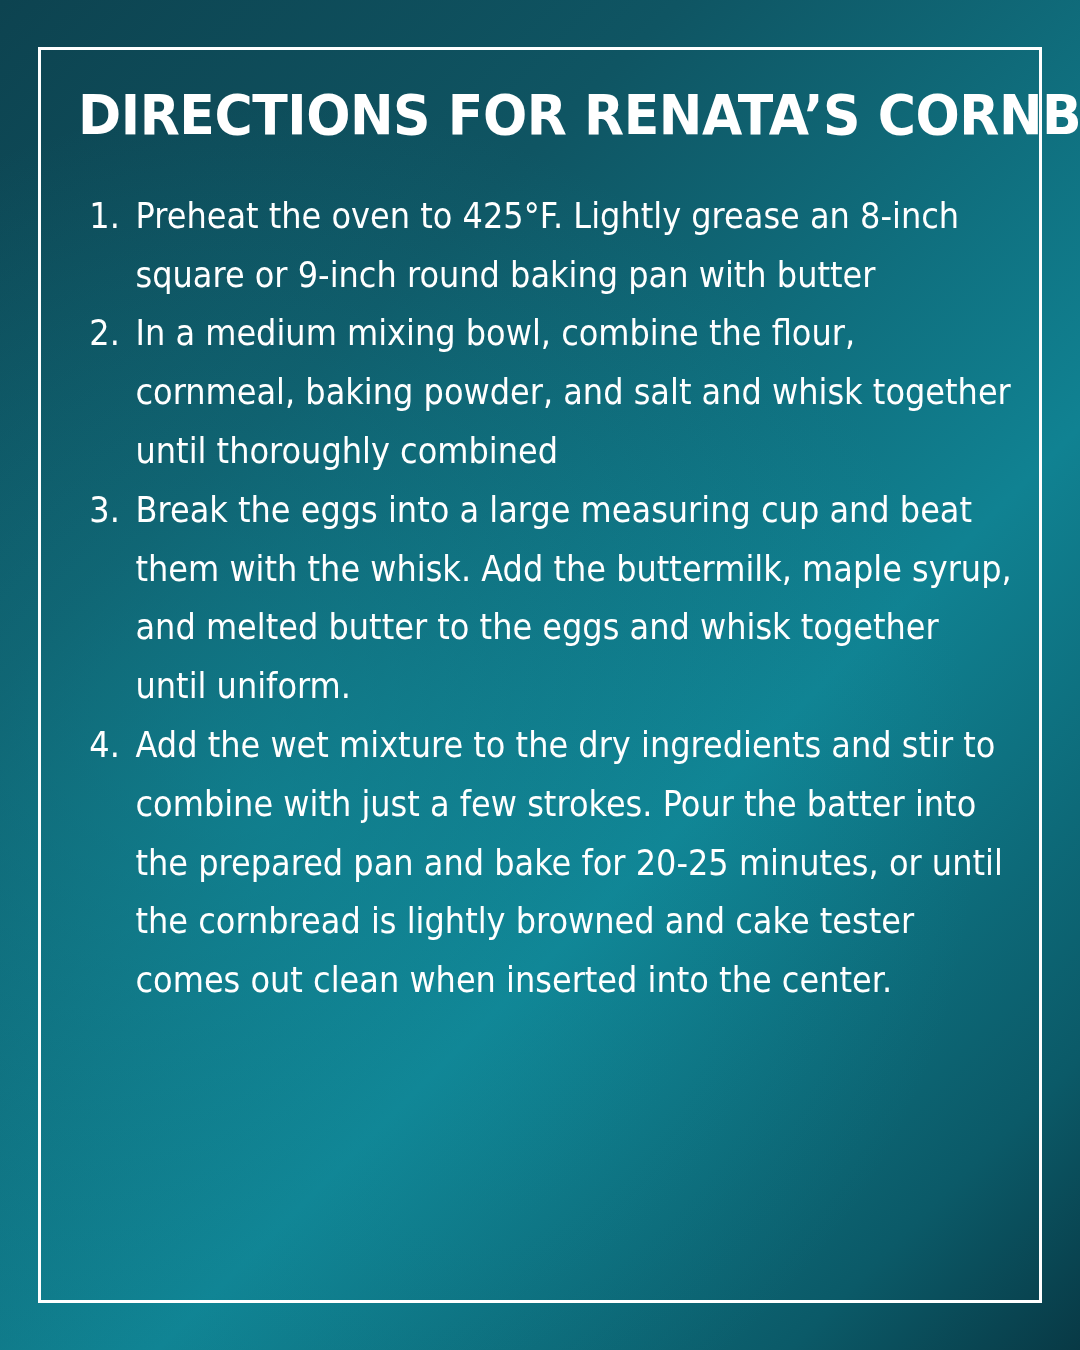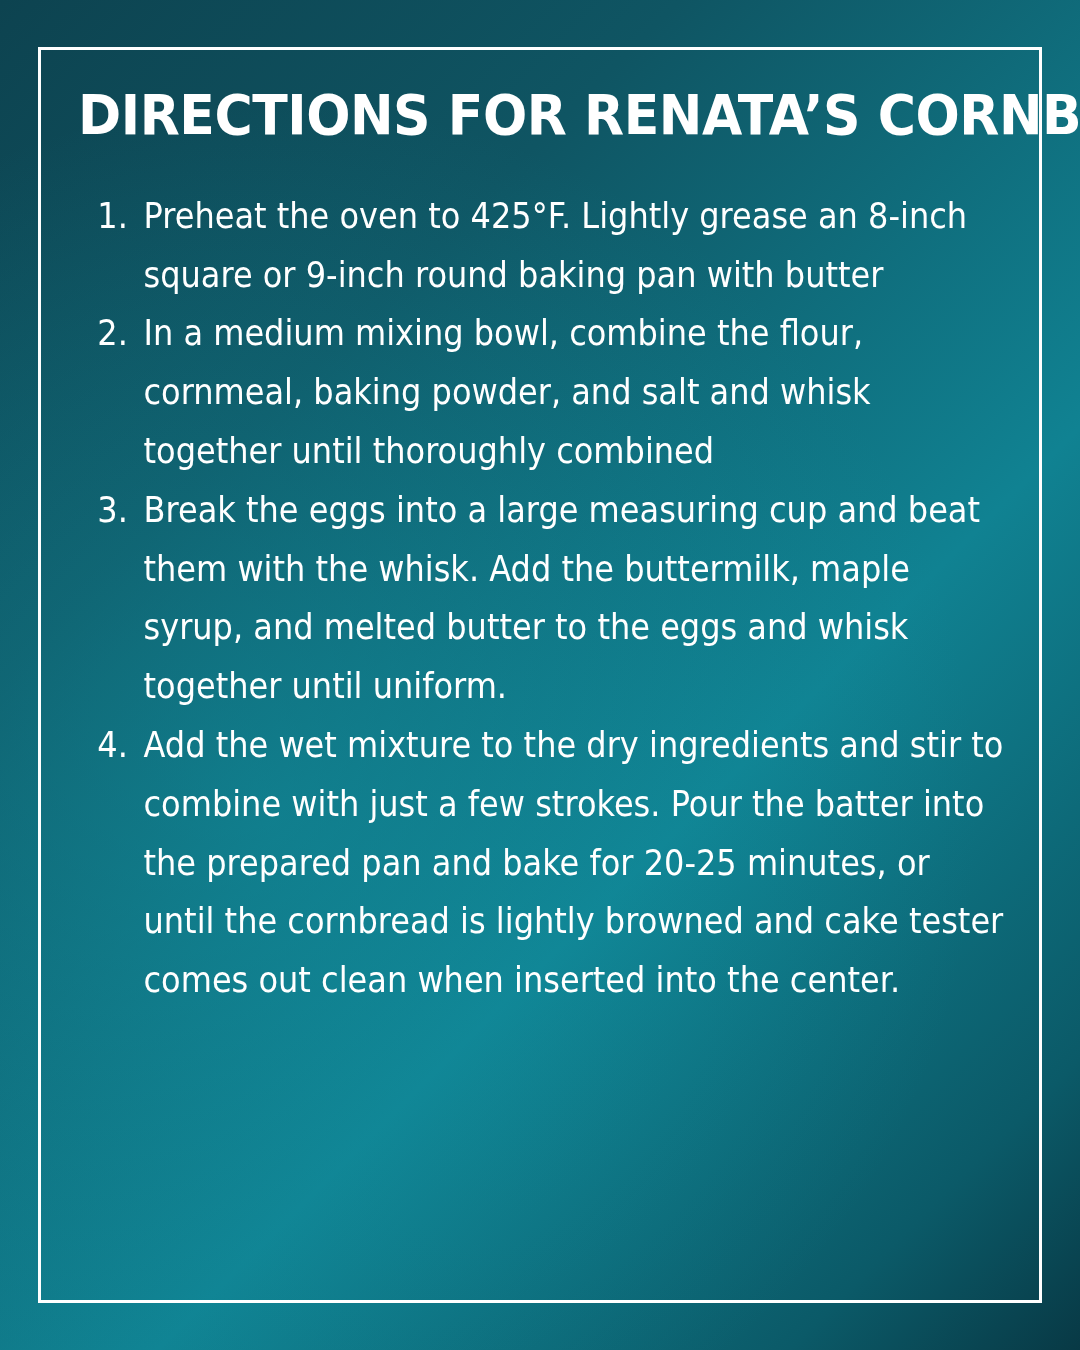--- a/index.html
+++ b/index.html
@@ -49,21 +49,21 @@
     font-size: 56px;
     line-height: 1.05;
     letter-spacing: -0.5px;
     color: #ffffff;
     margin: 0 0 42px 0;
     transform: scaleX(0.93);
     transform-origin: left center;
     white-space: nowrap;
   }
   ol.steps {
-    margin: 8px;
+    margin: 0;
     padding: 0 0 0 52px;
     list-style: decimal;
     color: #ffffff;
   }
   ol.steps > li {
     font-family: "DejaVu Sans", sans-serif;
     font-size: 35px;
     line-height: 1.68;
     color: #ffffff;
     padding-left: 6px;

